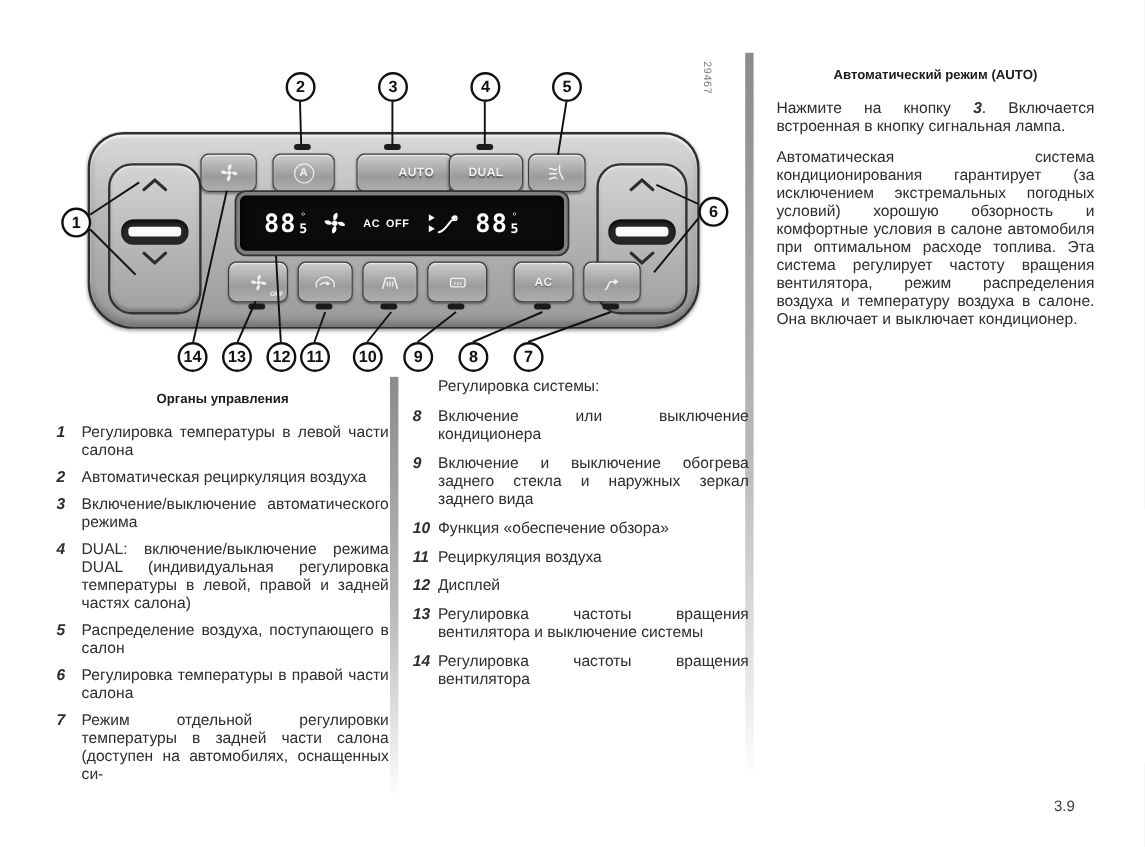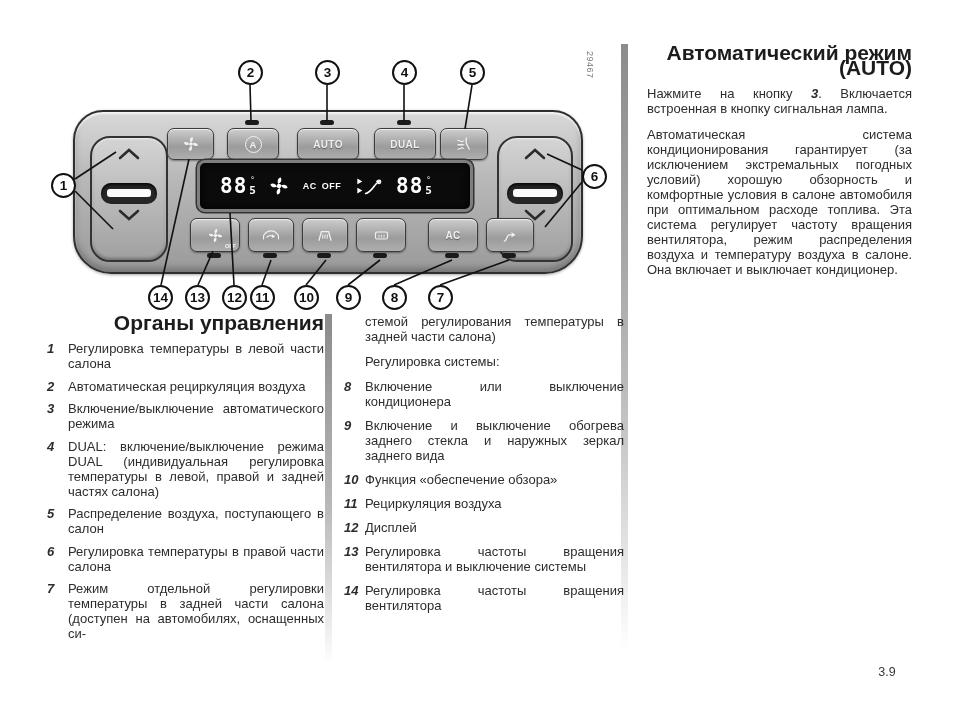--- a/index.html
+++ b/index.html
@@ -52,21 +52,21 @@
            font-size:9px;color:#7d7d7d;letter-spacing:.5px;white-space:nowrap;}
   
   .divider{position:absolute;width:7px;background:linear-gradient(180deg,#8b8b8b 0%,#b9b9b9 55%,#e6e6e6 85%,#ffffff 100%);}
   .div-mid{left:325px;top:314px;height:350px;}
   .div-right{left:621px;top:44px;height:606px;}
   
   .col{position:absolute;font-size:13px;line-height:15px;text-align:justify;color:#2d2d2d;}
   .col-left{left:47px;top:314px;width:277px;}
   .col-mid{left:344px;top:314px;width:280px;}
   .col-right{left:647px;top:44px;width:265px;}
-  .sec-h{font-size:21px;font-weight:bold;margin:1px 0 11px;text-align:right;color:#1c1c1c;}
+  .sec-h{font-size:11px;font-weight:bold;margin:12px 0 11px;text-align:center;color:#1c1c1c;}
   .item{display:flex;margin-bottom:7.5px;}
   .item .num{flex:0 0 21px;font-weight:bold;font-style:italic;}
   .item .txt{flex:1;}
   .col-mid .item{margin-bottom:9px;}
   .cont{margin:0 0 10px 21px;}
   .subnote{margin:0 0 10px 21px;text-align:left;}
   .col-right p{margin:4px 0 11px;}
   .ref{font-weight:bold;font-style:italic;}
   .page-num{position:absolute;left:862px;top:665px;width:50px;text-align:center;font-size:12.5px;color:#3a3a3a;}
   svg{display:block;}
@@ -120,21 +120,21 @@
             <path d="M11.2 9.8C9.8 5.9 10.8 3.4 14 2.6c1.3 2.9.5 5.7-2.8 7.2z"></path>
             <path d="M14.2 11.2c3.9-1.4 6.4-.4 7.2 2.8-2.9 1.3-5.7.5-7.2-2.8z"></path>
             <path d="M12.8 14.2c1.4 3.9.4 6.4-2.8 7.2-1.3-2.9-.5-5.7 2.8-7.2z"></path>
             <path d="M9.8 12.8c-3.9 1.4-6.4.4-7.2-2.8 2.9-1.3 5.7-.5 7.2 2.8z"></path>
           </svg>
       </span>
     </div>
     <div class="btn top" style="left:177px;width:50px;">
       <span class="circA">A</span>
     </div>
-    <div class="btn top" style="left:247px;width:60px;">
+    <div class="btn top" style="left:247px;width:60px;padding-left:19px;">
       <span class="lbl">AUTO</span>
     </div>
     <div class="btn top" style="left:324px;width:60px;">
       <span class="lbl">DUAL</span>
     </div>
     <div class="btn top" style="left:390px;width:46px;">
       <span>
         <svg width="18" height="18" viewBox="0 0 24 24" fill="none" stroke="currentColor" stroke-width="1.7" stroke-linecap="round">
             <path d="M15 4v7l4 8"></path>
             <path d="M4 7l6 2M4 13h6M4 19l6-2"></path>
@@ -314,21 +314,20 @@
       <span class="num">6</span>
         <span class="txt">Регулировка температуры в правой части салона</span>
     </div>
     <div class="item">
       <span class="num">7</span>
         <span class="txt">Режим отдельной регулировки температуры в задней части салона (доступен на автомобилях, оснащенных си-</span>
     </div>
   </div>
 
   <div class="col col-mid">
-    <p class="cont">стемой регулирования температуры в задней части салона)</p>
     <p class="subnote">Регулировка системы:</p>
     <div class="item">
       <span class="num">8</span>
         <span class="txt">Включение или выключение кондиционера</span>
     </div>
     <div class="item">
       <span class="num">9</span>
         <span class="txt">Включение и выключение обогрева заднего стекла и наружных зеркал заднего вида</span>
     </div>
     <div class="item">

